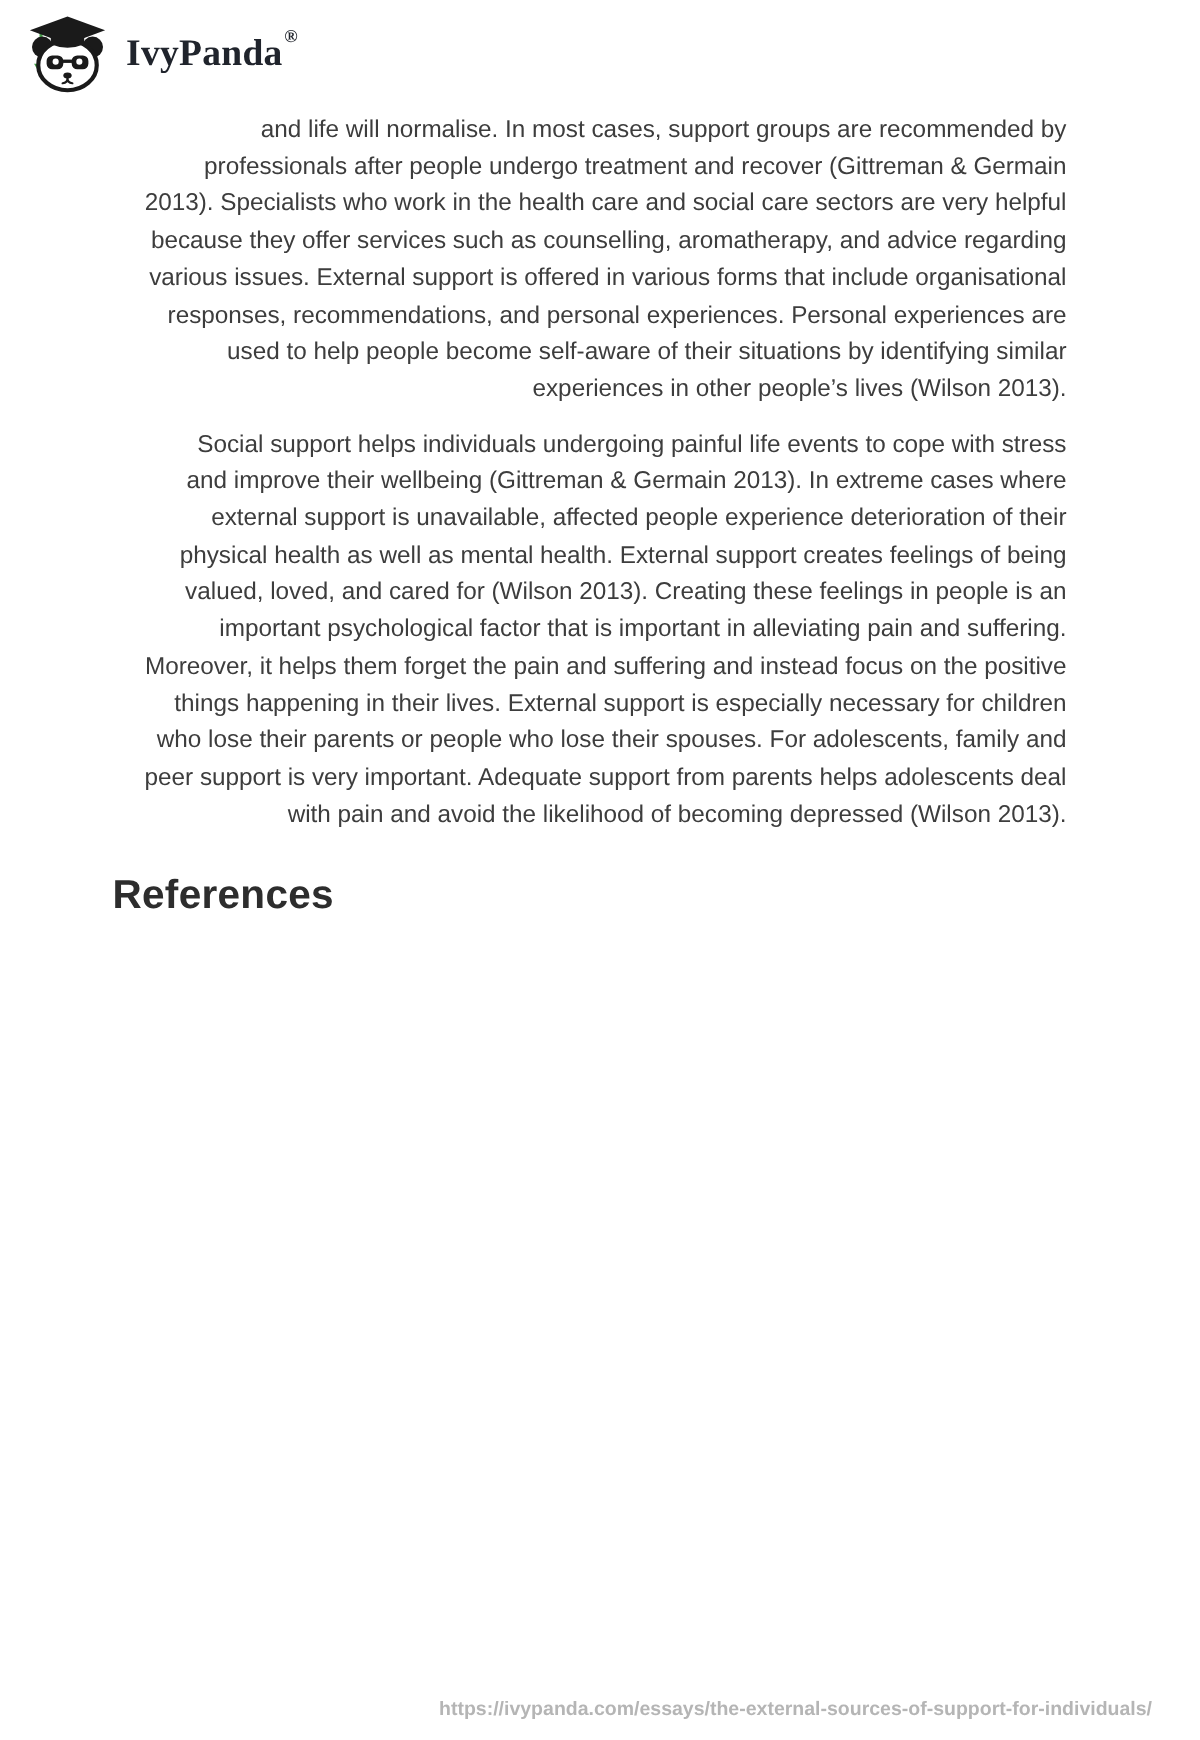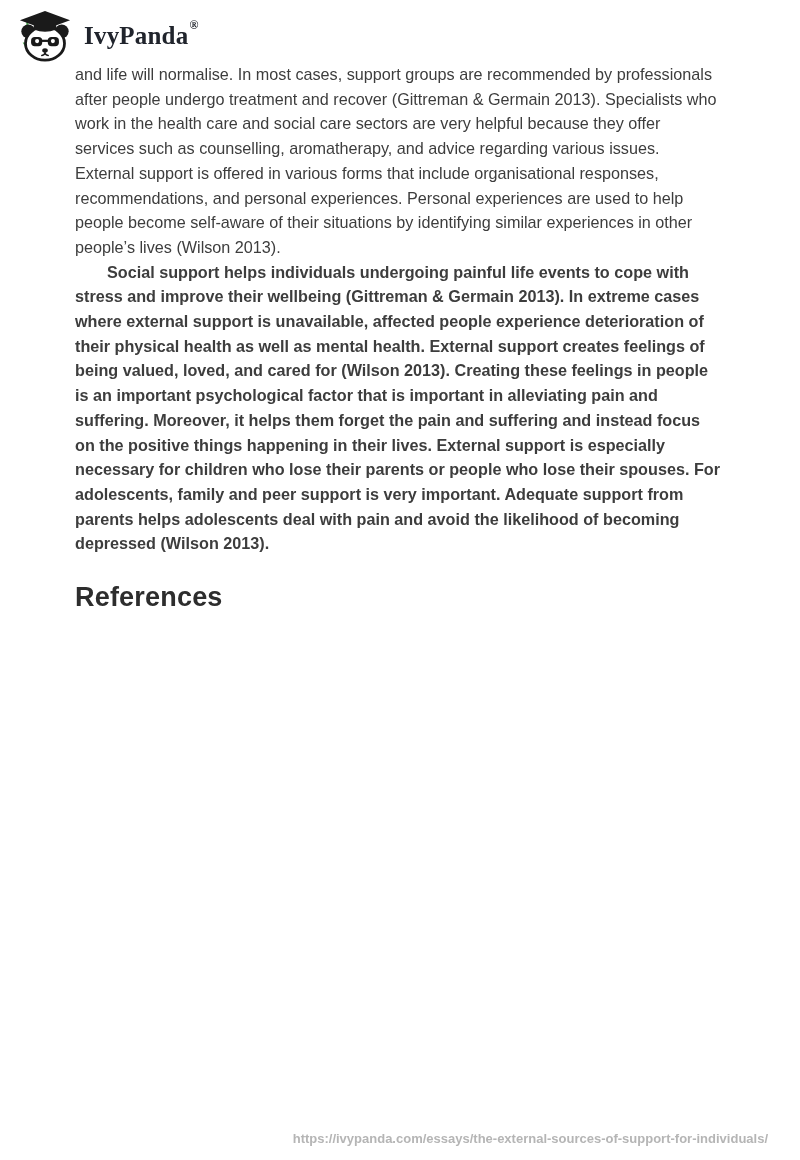--- a/index.html
+++ b/index.html
@@ -56,23 +56,24 @@
   .content {
     position: absolute;
     top: 62px;
     left: 75px;
     width: 648px;
   }
   .content p {
     font-size: 16.2px;
     line-height: 24.7px;
     color: #3d3d3d;
-    margin: 0;
+    margin: 12px;
+    text-align: right;
   }
-  .para-2 { margin-top: 17px; text-indent: 32px; font-weight: bold; }
+  .para-2 { margin-top: 17px; text-indent: 32px; }
   .para-1 { margin-top: 13px; }
   h1.refs-heading {
     font-size: 27px;
     line-height: 32px;
     font-weight: 700;
     color: #2d2d2d;
     margin: 25px 0 29px 0;
     letter-spacing: 0.2px;
   }
   .reference {

